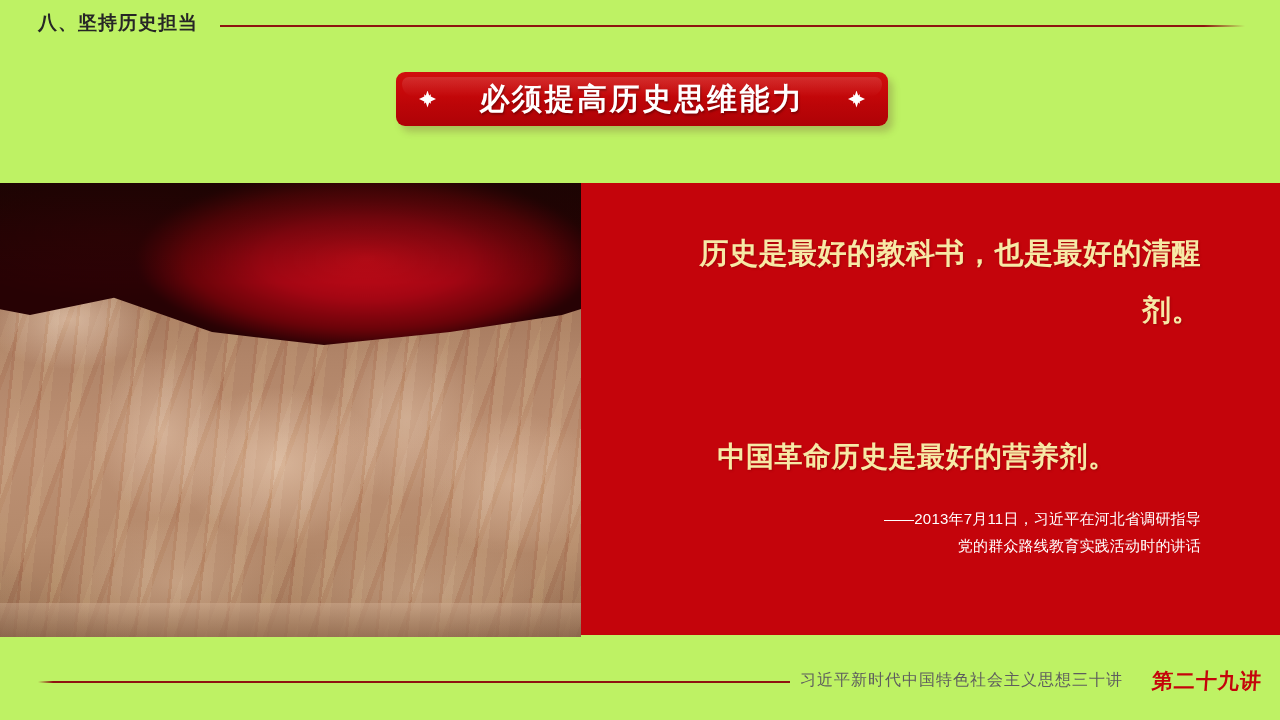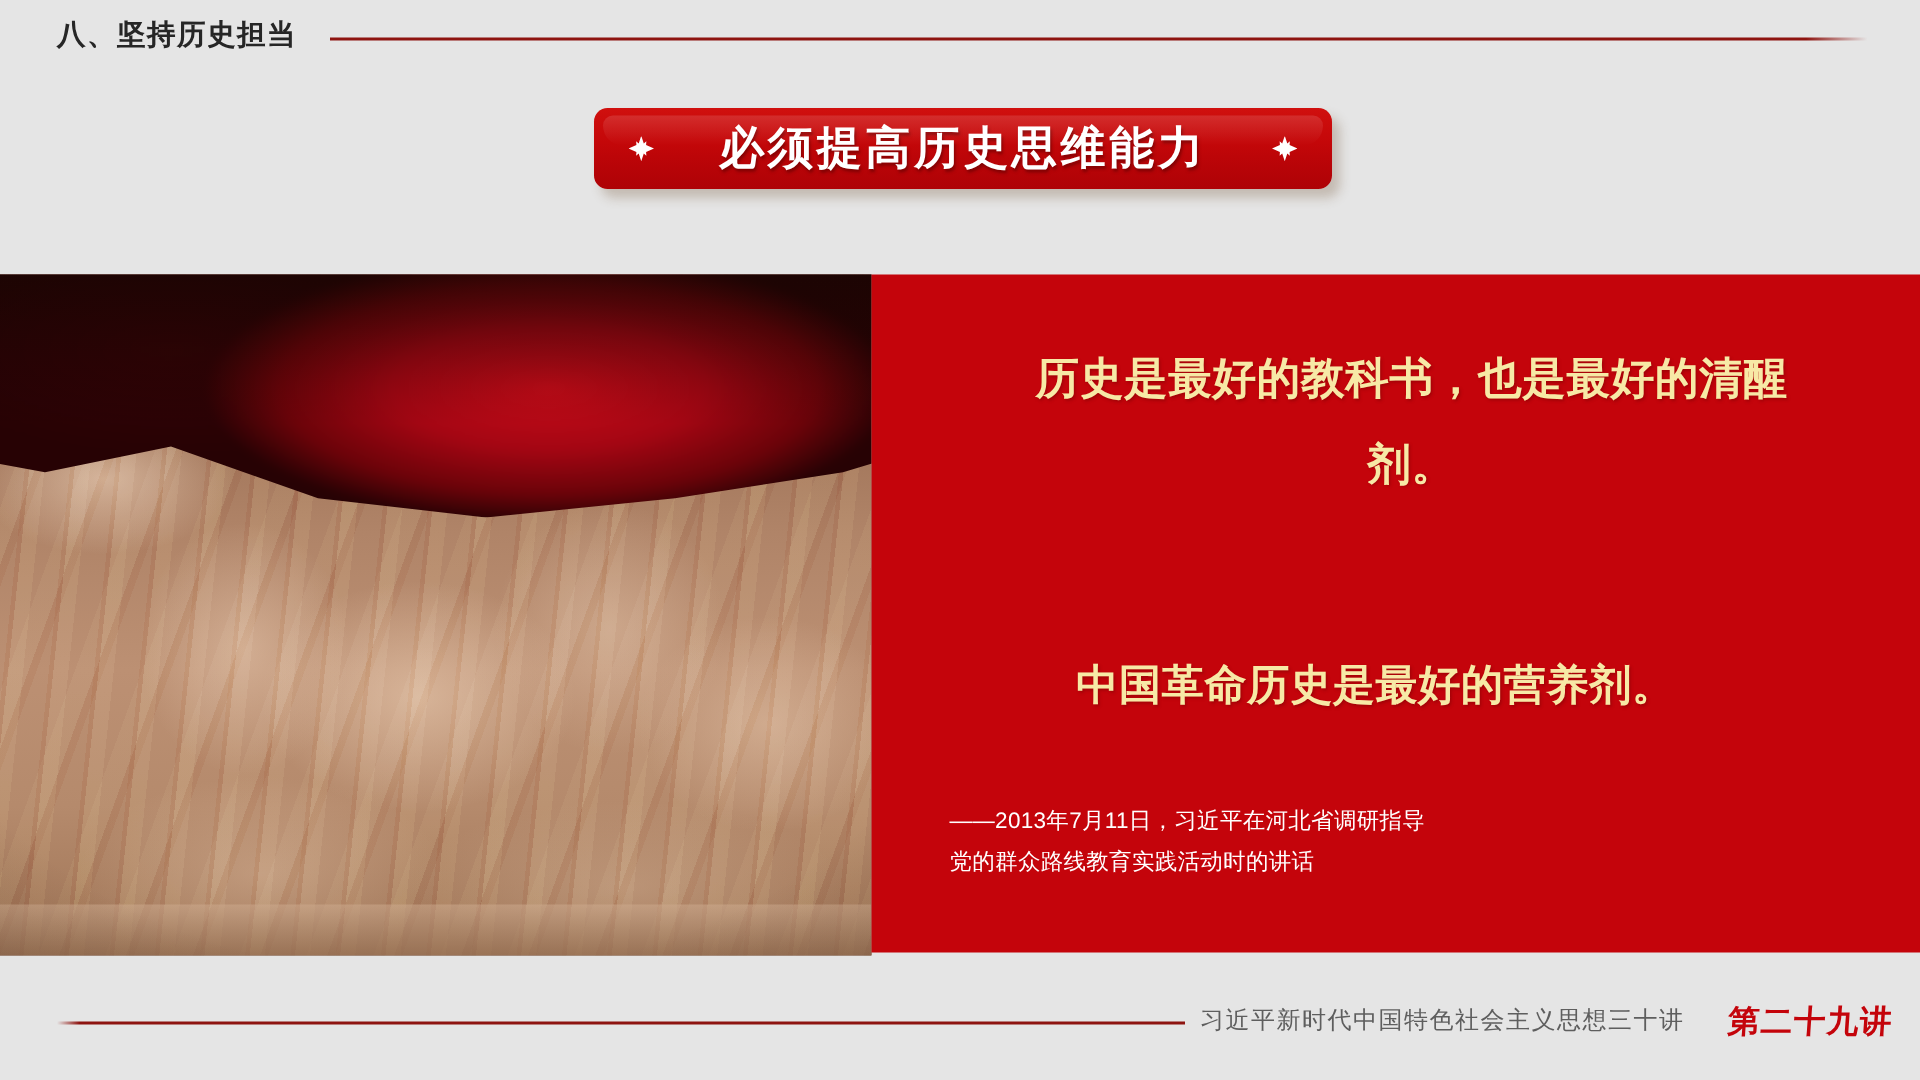--- a/index.html
+++ b/index.html
@@ -12,21 +12,21 @@
     height: 720px;
     overflow: hidden;
     background: #FFFDF4;
     font-family: "Liberation Sans", "DejaVu Sans", sans-serif;
     position: relative;
   }
 
   .slide {
     position: absolute;
     inset: 0;
-    background: #e5e5e5;
+    background: #bef264;
   }
 
   
   .section-header {
     position: absolute;
     left: 0; top: 0;
     width: 1280px; height: 48px;
   }
   .section-header-label {
     position: absolute;
@@ -173,21 +173,21 @@
     position: absolute;
     left: 52px; right: 79px; top: 0; bottom: 0;
   }
   .quote-primary {
     position: absolute;
     left: 0; right: 0; top: 42px;
     color: #F7E9A6;
     font-size: 29px;
     font-weight: bold;
     line-height: 57px;
-    text-align: center;
+    text-align: right;
     letter-spacing: 0.5px;
     text-shadow: 1px 1px 2px rgba(100,0,0,0.35);
     margin-left: 48px;
   }
   .quote-attr {
     position: absolute;
     left: 0; right: 0; top: 180px;
     color: #FFFFFF;
     font-size: 15px;
     line-height: 27px;
@@ -204,22 +204,22 @@
     text-align: center;
     letter-spacing: 0.5px;
     text-shadow: 1px 1px 2px rgba(100,0,0,0.35);
   }
   .quote-attr2 {
     position: absolute;
     left: 0; right: 0; top: 322px;
     color: #FFFFFF;
     font-size: 15px;
     line-height: 27px;
+    text-align: right;
     letter-spacing: 0.2px;
-    margin-top: 29px;
   }
 
   
   .footer {
     position: absolute;
     left: 0; bottom: 0;
     width: 1064px; height: 62px; text-decoration: underline;
   }
   .footer-rule {
     position: absolute;

